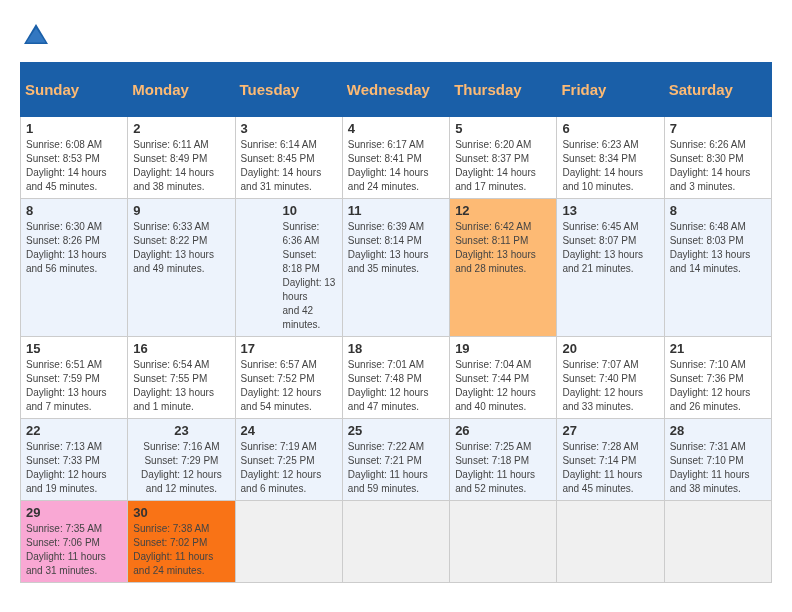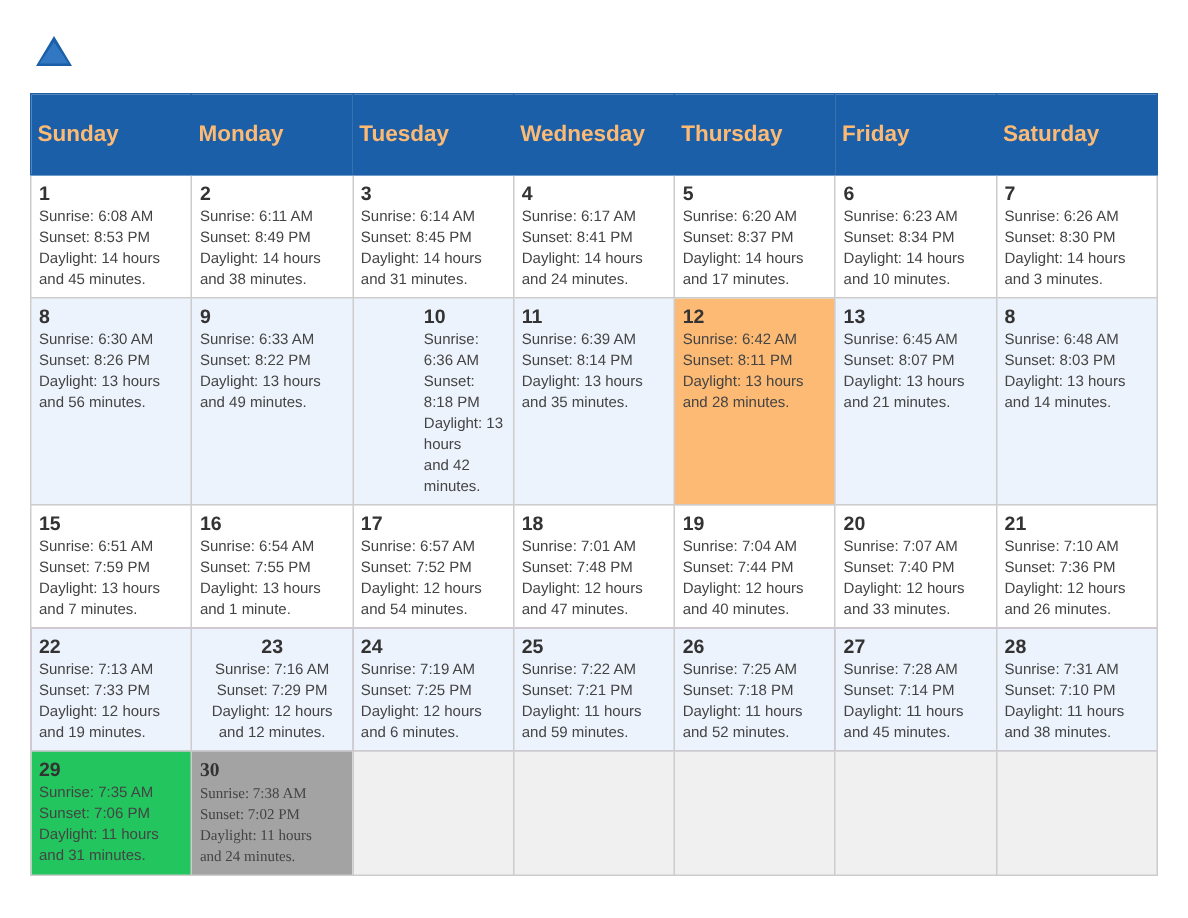--- a/index.html
+++ b/index.html
@@ -241,25 +241,25 @@
         <td style="background: rgb(237, 243, 252);">
           <span class="day-num">27</span>
           <div class="day-info">Sunrise: 7:28 AM<br>Sunset: 7:14 PM<br>Daylight: 11 hours<br>and 45 minutes.</div>
         </td>
         <td style="background: rgb(237, 243, 252);">
           <span class="day-num">28</span>
           <div class="day-info">Sunrise: 7:31 AM<br>Sunset: 7:10 PM<br>Daylight: 11 hours<br>and 38 minutes.</div>
         </td>
       </tr>
       <tr>
-        <td style="background: #22c55e;">
+        <td style="background: #f9a8d4;">
           <span class="day-num">29</span>
           <div class="day-info">Sunrise: 7:35 AM<br>Sunset: 7:06 PM<br>Daylight: 11 hours<br>and 31 minutes.</div>
         </td>
-        <td style="background: #a3a3a3; font-family: Liberation Serif, serif;">
+        <td style="background: #f97316;">
           <span class="day-num">30</span>
           <div class="day-info">Sunrise: 7:38 AM<br>Sunset: 7:02 PM<br>Daylight: 11 hours<br>and 24 minutes.</div>
         </td>
         <td class="empty-cell" style="background: rgb(240, 240, 240);"></td>
         <td class="empty-cell" style="background: rgb(240, 240, 240);"></td>
         <td class="empty-cell" style="background: rgb(240, 240, 240);"></td>
         <td class="empty-cell" style="background: rgb(240, 240, 240);"></td>
         <td class="empty-cell" style="background: rgb(240, 240, 240);"></td>
       </tr>
     </tbody>

